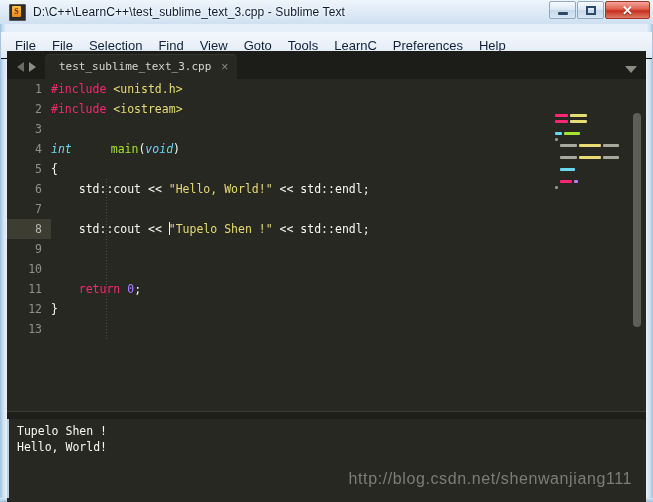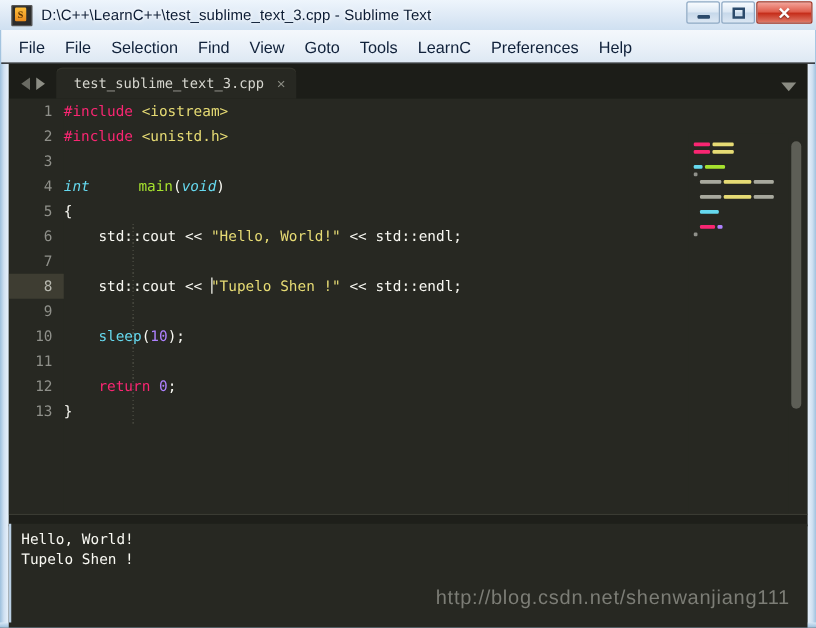--- a/index.html
+++ b/index.html
@@ -59,21 +59,21 @@
     background:linear-gradient(180deg,#f3a49a 0%,#e0604f 45%,#c62f1c 55%,#e07a69 100%);
     border-color:#a33423;
   }
   .wbtn .mini{width:10px;height:3px;background:#2b4a6b;border-radius:1px;margin-top:6px;}
   .wbtn .maxi{width:10px;height:9px;border:2px solid #2b4a6b;box-sizing:border-box;}
   .wbtn .xg{color:#fff;font-size:13px;font-weight:bold;line-height:1;
     font-family:"Liberation Sans",sans-serif;text-shadow:0 1px 1px rgba(0,0,0,.45);}
 
   
   .menubar{
-    position:absolute;left:1px;top:24px;width:651px;height:27px;
+    position:absolute;left:1px;top:32px;width:651px;height:27px;
     background:linear-gradient(180deg,#f4f8fc 0%,#e9f0f8 55%,#dde8f3 100%);
     display:flex;align-items:center;padding-left:6px;box-sizing:border-box;
     border-bottom:1px solid #0c0c0c;
   }
   .menu-item{
     font-size:13px;color:#10213a;padding:3px 8px;cursor:default;white-space:nowrap;
   }
 
   
   .st-body{
@@ -246,39 +246,38 @@
         <div class="gut-line">9</div>
         <div class="gut-line">10</div>
         <div class="gut-line">11</div>
         <div class="gut-line">12</div>
         <div class="gut-line">13</div>
       </div>
 
       <div class="code">
         <div class="indent-guide"></div>
 
+        <div class="cline"><span class="t-pre">#include</span> <span class="t-inc">&lt;unistd.h&gt;</span></div>
+
         <div class="cline"><span class="t-pre">#include</span> <span class="t-inc">&lt;iostream&gt;</span></div>
 
-        <div class="cline"><span class="t-pre">#include</span> <span class="t-inc">&lt;unistd.h&gt;</span></div>
-
         <div class="cline">&nbsp;</div>
 
         <div class="cline"><span class="t-kw">int</span> <span class="t-fn">main</span><span class="t-plain">(</span><span class="t-kw">void</span><span class="t-plain">)</span></div>
 
         <div class="cline"><span class="t-plain">{</span></div>
 
         <div class="cline">    <span class="t-plain">std::cout</span> <span class="t-op">&lt;&lt;</span> <span class="t-str">"Hello, World!"</span> <span class="t-op">&lt;&lt;</span> <span class="t-plain">std::endl</span><span class="t-plain">;</span></div>
 
         <div class="cline">&nbsp;</div>
 
         <div class="cline">    <span class="t-plain">std::cout</span> <span class="t-op">&lt;&lt;</span> <span class="caret"></span><span class="t-str">"Tupelo Shen !"</span> <span class="t-op">&lt;&lt;</span> <span class="t-plain">std::endl</span><span class="t-plain">;</span></div>
 
         <div class="cline">&nbsp;</div>
 
-        <div class="cline">    <span class="t-call">sleep</span><span class="t-plain">(</span><span class="t-num">10</span><span class="t-plain">)</span><span class="t-plain">;</span></div>
 
         <div class="cline">&nbsp;</div>
 
         <div class="cline">    <span class="t-pre">return</span> <span class="t-num">0</span><span class="t-plain">;</span></div>
 
         <div class="cline"><span class="t-plain">}</span></div>
       </div>
 
       <div class="minimap">
         <div class="mm-row">
@@ -323,19 +322,19 @@
       </div>
 
       <div class="vscroll">
         <div class="vthumb"></div>
       </div>
     </div>
 
     <div class="splitter"></div>
 
     <div class="output">
+      <div class="oline">Tupelo Shen !</div>
       <div class="oline">Hello, World!</div>
-      <div class="oline">Tupelo Shen !</div>
       <div class="watermark">http://blog.csdn.net/shenwanjiang111</div>
     </div>
 
   </div>
 </div>
 
 </body></html>

